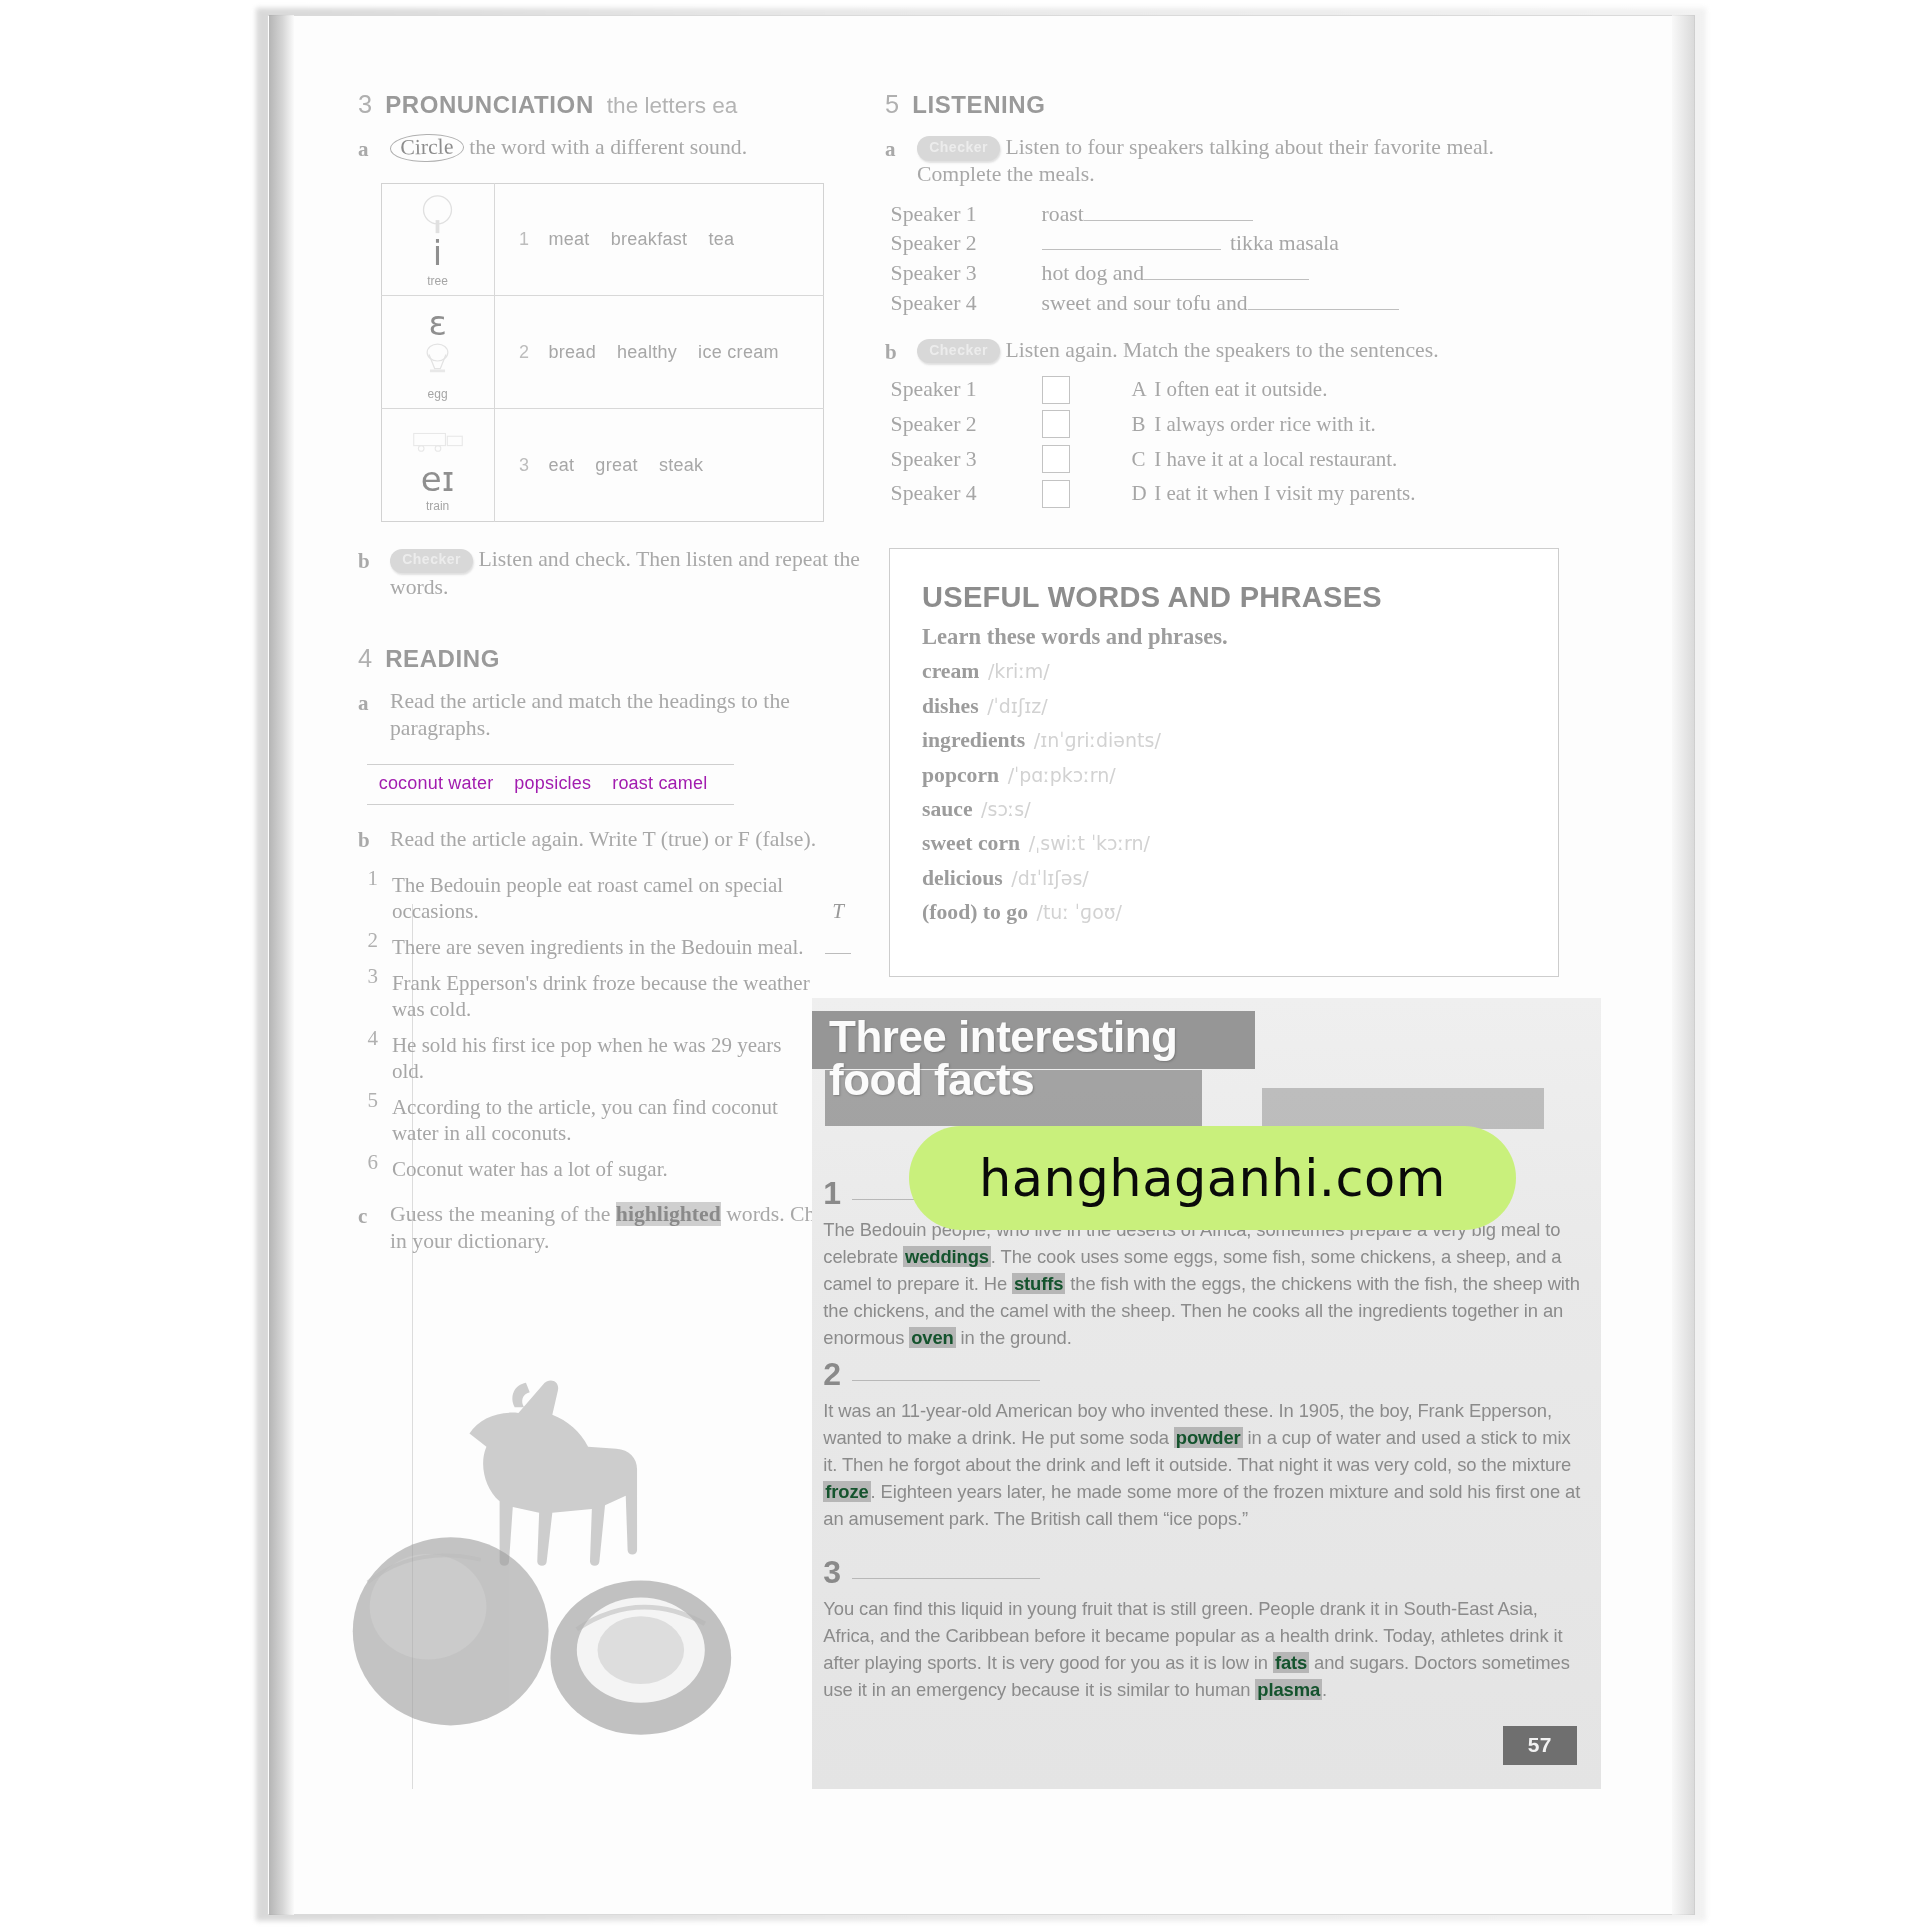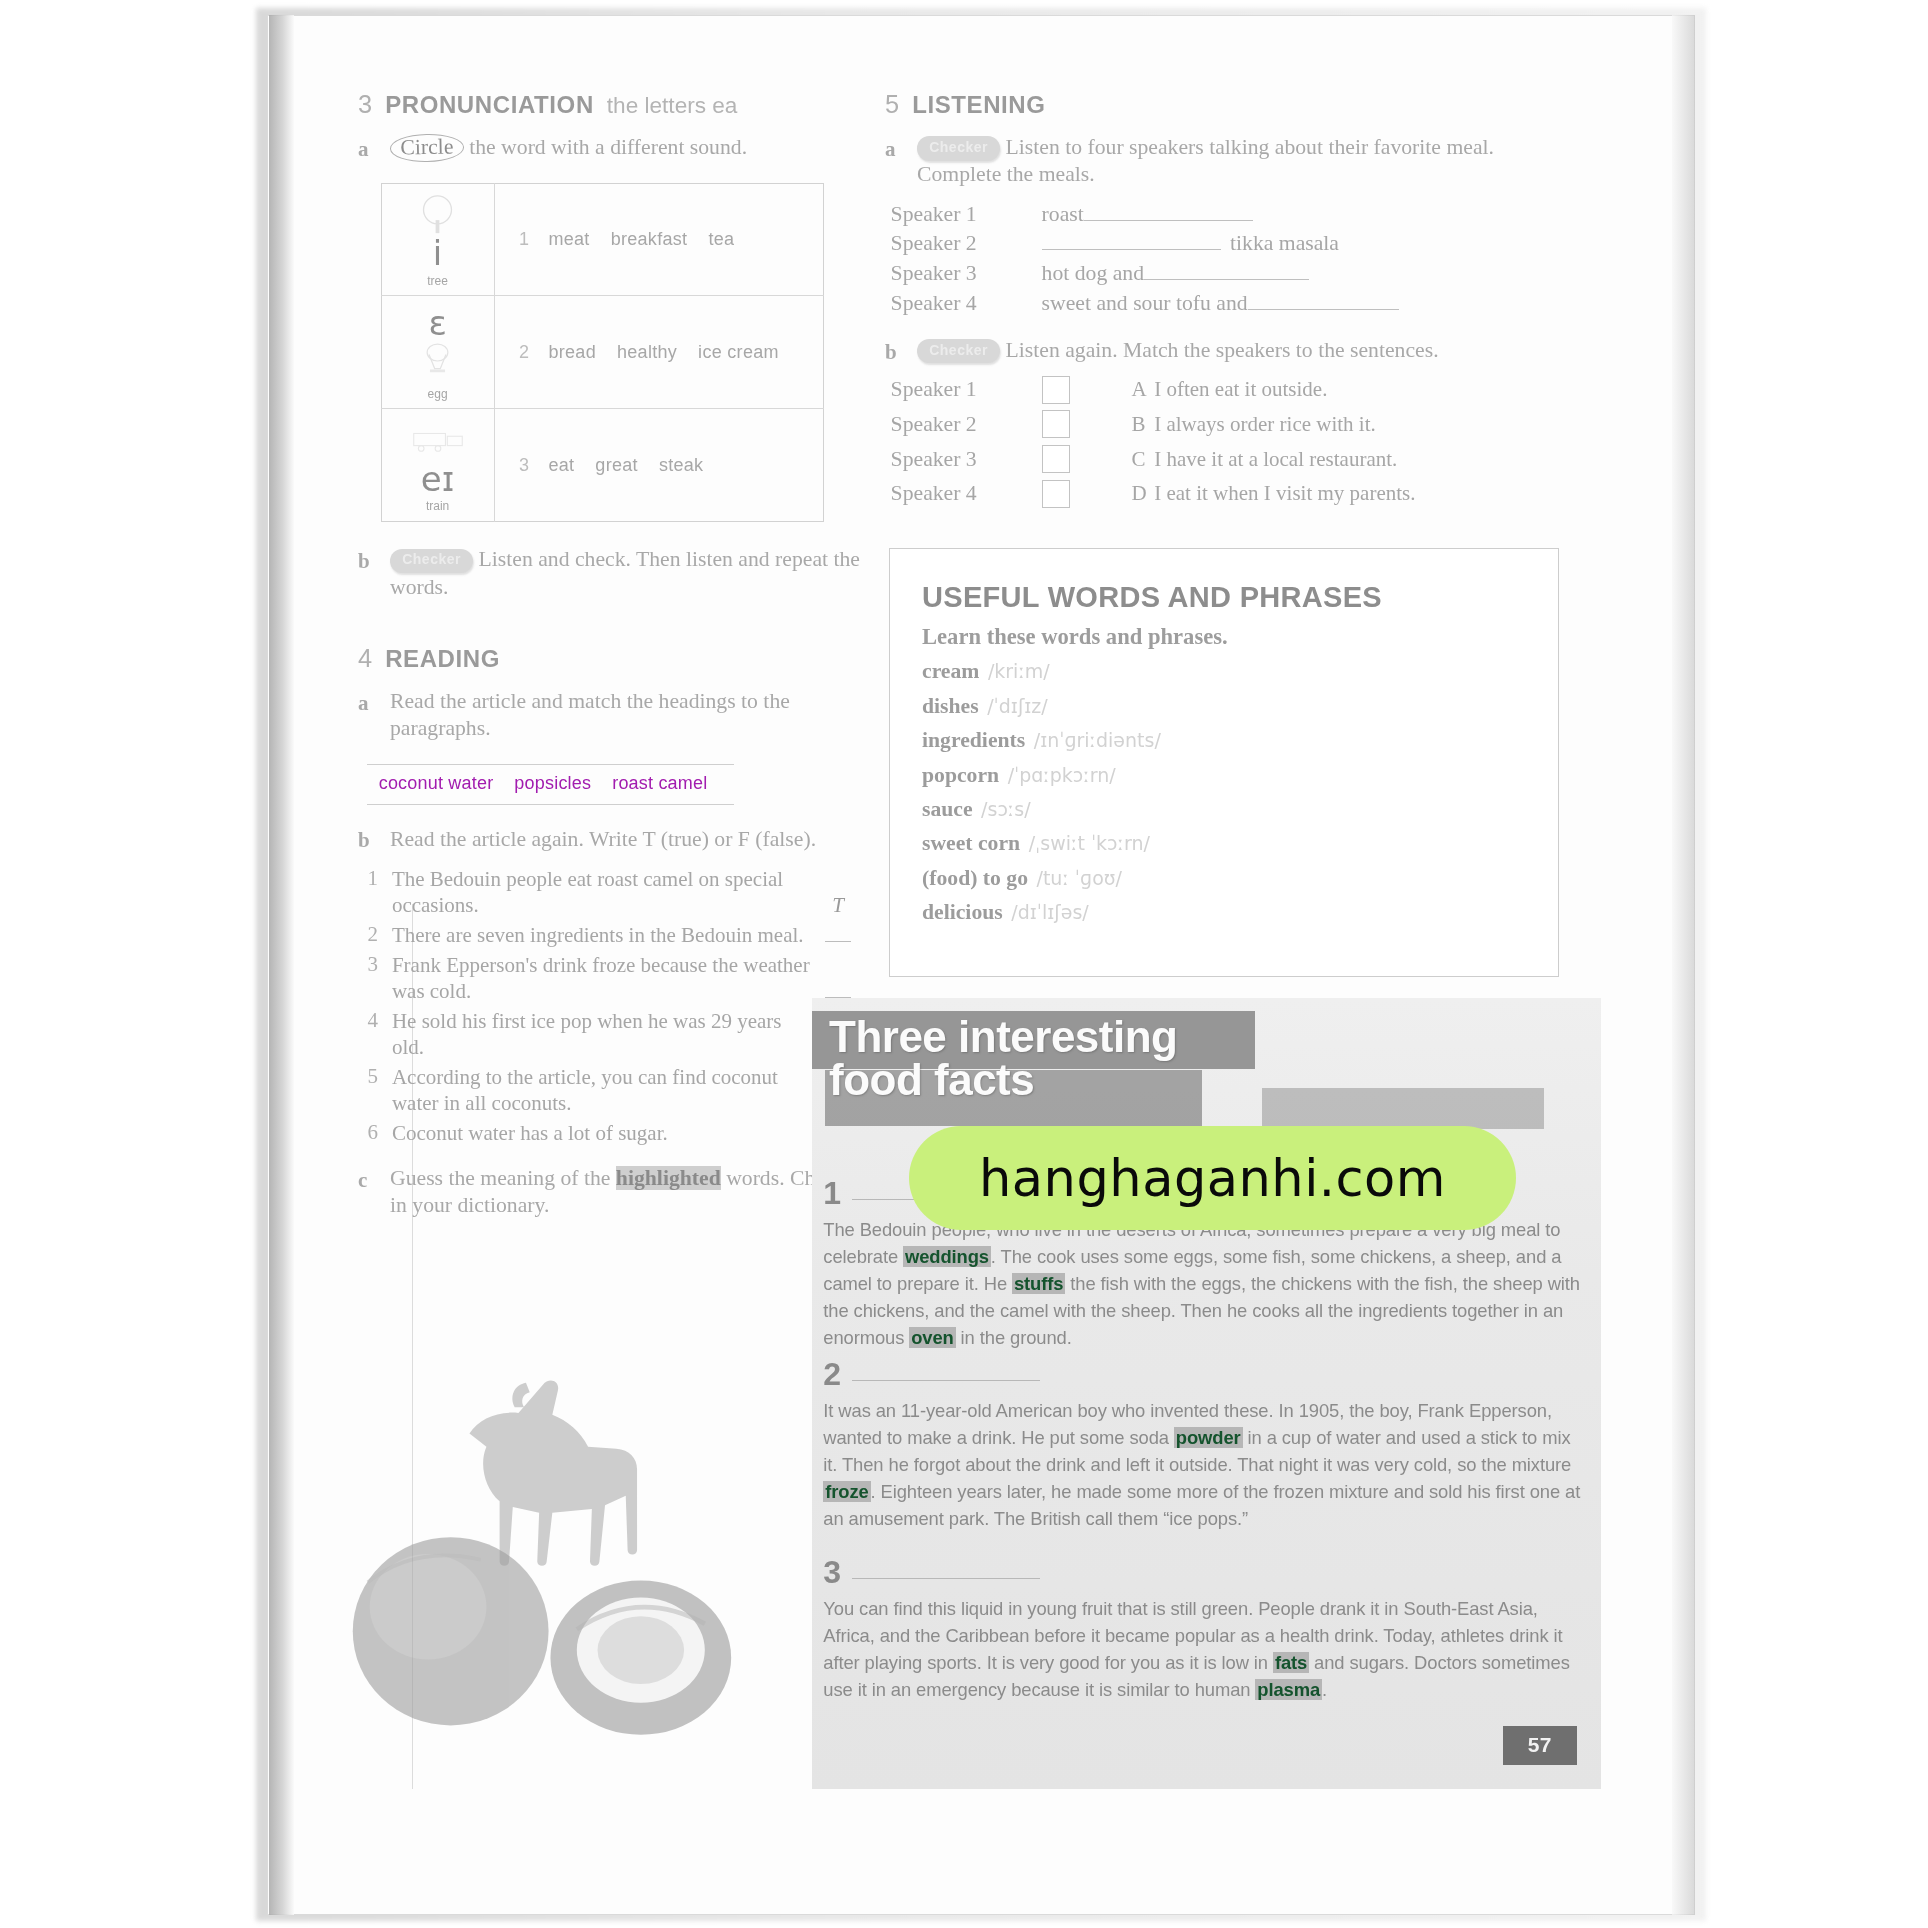--- a/index.html
+++ b/index.html
@@ -146,21 +146,21 @@
     padding: 8.5px 0 9.4px 11.3px;
     font-family: Liberation Sans, sans-serif;
     font-size: 18px; color: #a21caf; letter-spacing: 0.2px;
   }
   #headings-box span { margin-right: 21px; }
 
   
   .tf-list { margin-top: 13px; margin-left: 9.4px; }
   .tf-row { display: flex; margin-bottom: 3.8px; }
   .tf-num { width: 24.5px; flex: 0 0 24.5px; font-size: 21px; color: #b0b0b0; }
-  .tf-text { flex: 1; font-size: 21px; line-height: 1.24; color: #a6a6a6; }
+  .tf-text { flex: 1; font-size: 21px; line-height: 1.24; color: #a6a6a6; margin-top: 6px; }
   .tf-ans {
     width: 56px; flex: 0 0 56px; text-align: center;
     align-self: flex-end;
     font-size: 21px; color: #999;
     font-style: italic;
   }
   .tf-blank { display: inline-block; width: 26px; border-bottom: 1.4px solid #bcbcbc; height: 13px; }
 
   
   .sp-table { margin-top: 13px; margin-left: 5.6px; }
@@ -533,22 +533,22 @@
 
   <div id="uwp-box">
     <div id="uwp-title">USEFUL WORDS AND PHRASES</div>
     <div id="uwp-sub">Learn these words and phrases.</div>
     <div class="uwp-row"><span class="uwp-w">cream</span><span class="uwp-ipa">/kriːm/</span></div>
     <div class="uwp-row"><span class="uwp-w">dishes</span><span class="uwp-ipa">/ˈdɪʃɪz/</span></div>
     <div class="uwp-row"><span class="uwp-w">ingredients</span><span class="uwp-ipa">/ɪnˈɡriːdiənts/</span></div>
     <div class="uwp-row"><span class="uwp-w">popcorn</span><span class="uwp-ipa">/ˈpɑːpkɔːrn/</span></div>
     <div class="uwp-row"><span class="uwp-w">sauce</span><span class="uwp-ipa">/sɔːs/</span></div>
     <div class="uwp-row"><span class="uwp-w">sweet corn</span><span class="uwp-ipa">/ˌswiːt ˈkɔːrn/</span></div>
+    <div class="uwp-row"><span class="uwp-w">delicious</span><span class="uwp-ipa">/dɪˈlɪʃəs/</span></div>
     <div class="uwp-row"><span class="uwp-w">(food) to go</span><span class="uwp-ipa">/tuː ˈɡoʊ/</span></div>
-    <div class="uwp-row"><span class="uwp-w">delicious</span><span class="uwp-ipa">/dɪˈlɪʃəs/</span></div>
   </div>
 
   <div id="article">
     <div id="art-banner"></div>
     <div id="art-banner2"></div>
     <div id="art-banner3"></div>
     <div id="art-title">
       <div>Three interesting</div>
       <div>food facts</div>
     </div>

